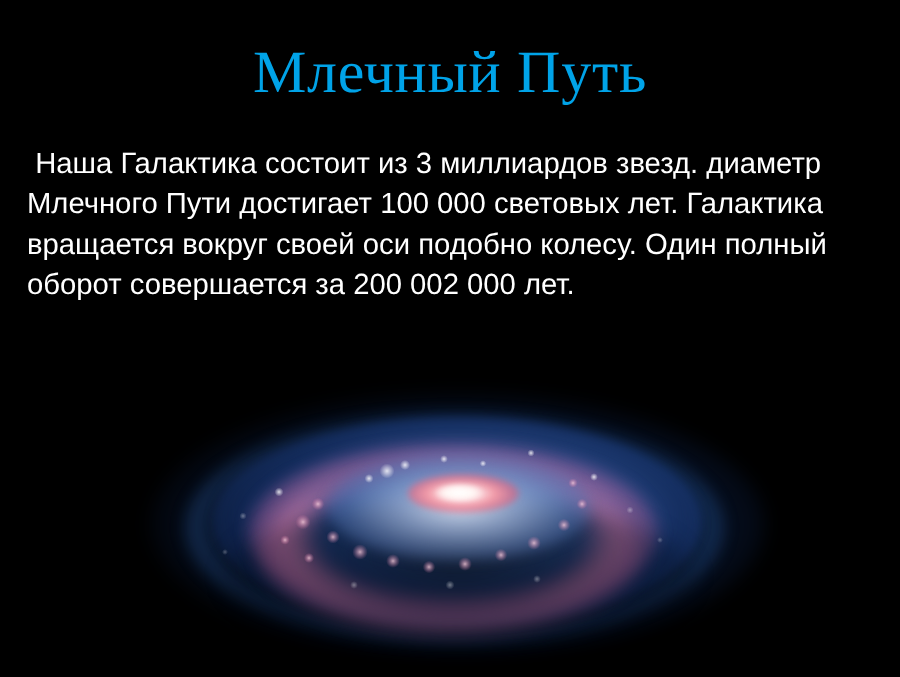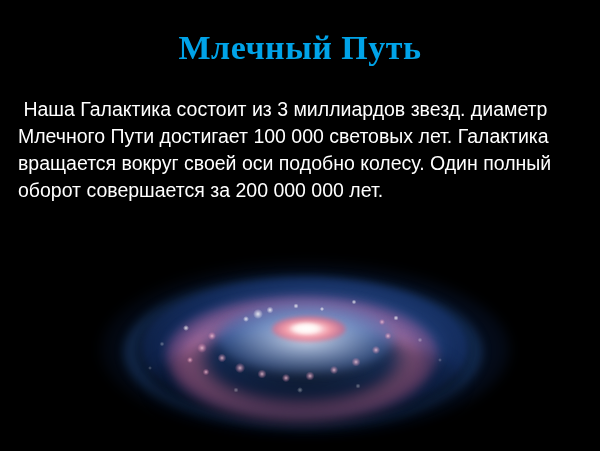--- a/index.html
+++ b/index.html
@@ -22,22 +22,22 @@
   }
 
   
   .title {
     position: absolute;
     top: 26px;
     left: 0;
     width: 600px;
     text-align: center;
     font-family: "Liberation Serif", "DejaVu Serif", serif;
-    font-weight: bold;
-    font-size: 34px;
+    font-weight: normal;
+    font-size: 40px;
     line-height: 44px;
     letter-spacing: 0.5px;
     color: #00a3e8;
     white-space: nowrap;
   }
 
   
   .body-text {
     position: absolute;
     top: 96px;
@@ -215,21 +215,21 @@
     opacity: 0.85;
   }
 </style>
 </head>
 <body>
 
 <div class="slide">
 
   <div class="title">Млечный Путь</div>
 
-  <div class="body-text"> Наша Галактика состоит из 3 миллиардов звезд. диаметр Млечного Пути достигает 100 000 световых лет. Галактика вращается вокруг своей оси подобно колесу. Один полный оборот совершается за 200 000 000 лет.</div>
+  <div class="body-text"> Наша Галактика состоит из 3 миллиардов звезд. диаметр Млечного Пути достигает 100 000 световых лет. Галактика вращается вокруг своей оси подобно колесу. Один полный оборот совершается за 200 002 000 лет.</div>
 
   <div class="galaxy-figure">
     <div class="galaxy-stage">
       <div class="halo-outer"></div>
       <div class="outer-ring"></div>
       <div class="disc-body"></div>
       <div class="arm-ring"></div>
       <div class="arm-ring lower"></div>
       <div class="disc-dust"></div>
       <div class="bulge-haze"></div>

